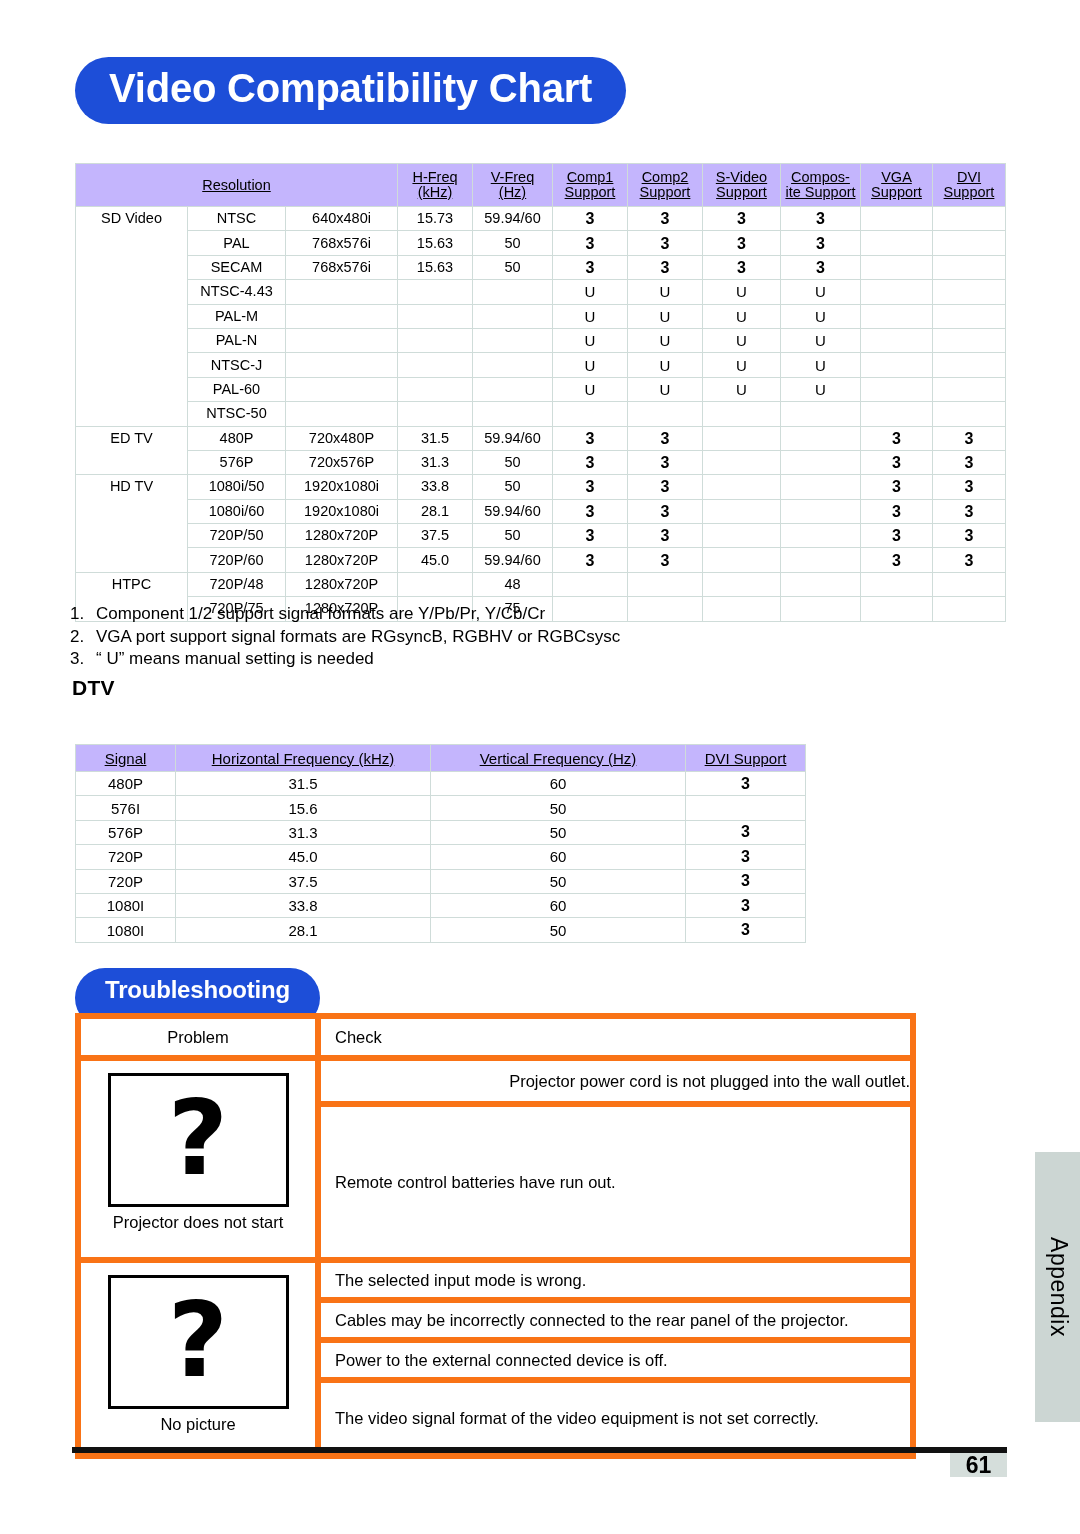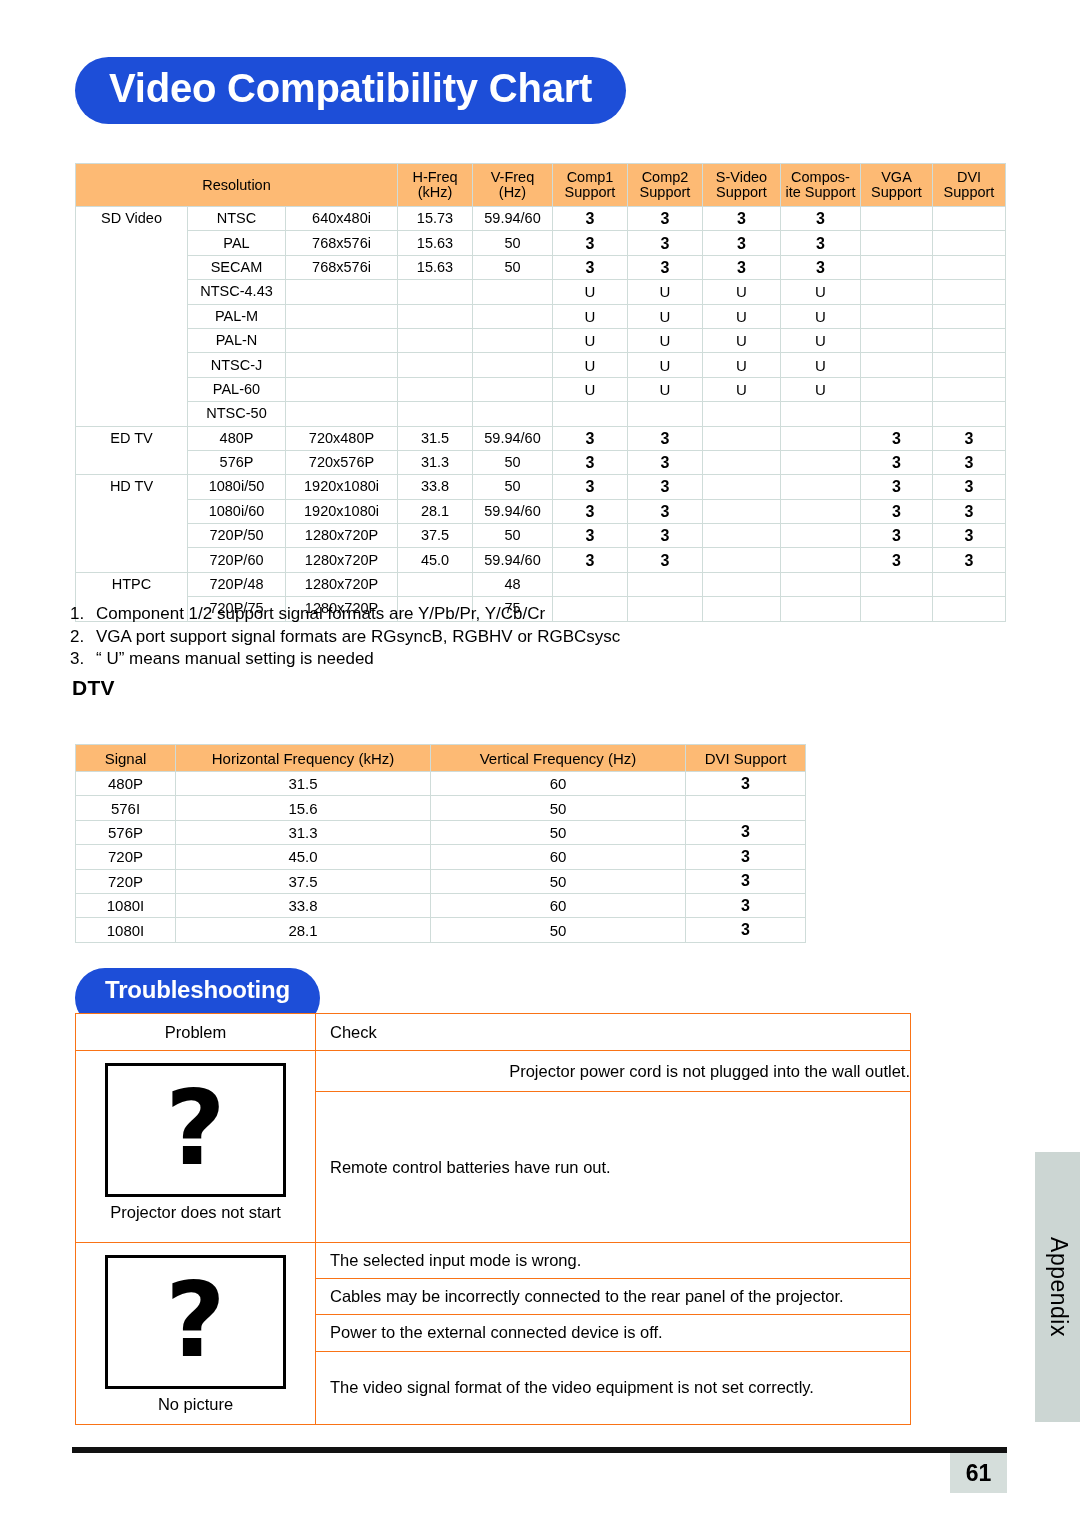--- a/index.html
+++ b/index.html
@@ -50,21 +50,22 @@
   }
   table.doc td, table.doc th {
     border: 1px solid #cfdcd9;
     font-weight: normal;
     text-align: center;
     vertical-align: middle;
     padding: 0;
     background: #ffffff;
   }
   table.doc th {
-    background: #fdba74;
+    background: #c4b5fd;
+    text-decoration: underline;
   }
 
   
   #video-table {
     left: 75px;
     top: 163px;
     width: 930px;
     font-size: 14.5px;
   }
   #video-table th {
@@ -132,21 +133,21 @@
   }
 
   
   #trouble-table {
     left: 75px;
     top: 1013px;
     width: 835px;
     font-size: 16.5px;
   }
   #trouble-table td {
-    border: 1px solid #f97316;
+    border: 6px solid #f97316;
   }
   #trouble-table td.head {
     height: 36px;
   }
   #trouble-table td.head.problem {
     text-align: center;
   }
   #trouble-table td.head.check,
   #trouble-table td.check {
     text-align: left;
@@ -207,21 +208,21 @@
     top: 1447px;
     width: 935px;
     height: 6px;
     background: #111111;
   }
   #page-number {
     position: absolute;
     left: 950px;
     top: 1453px;
     width: 57px;
-    height: 40px;
+    height: 24px;
     background: #d5dedb;
     font-size: 23px;
     font-weight: bold;
     display: flex;
     align-items: center;
     justify-content: center;
   }
 </style>
 </head>
 <body>

